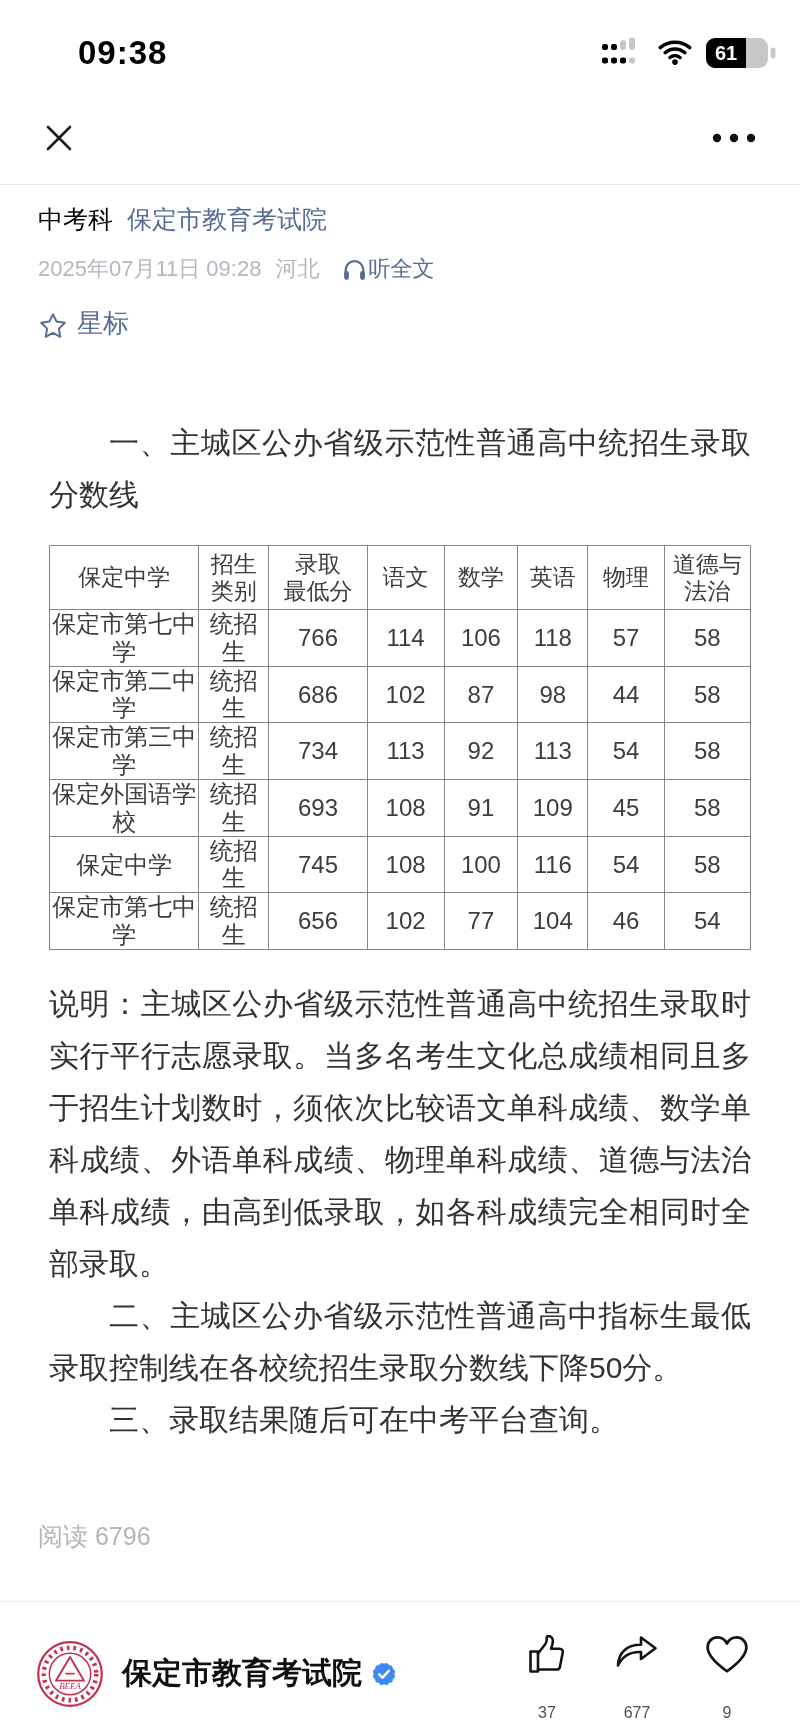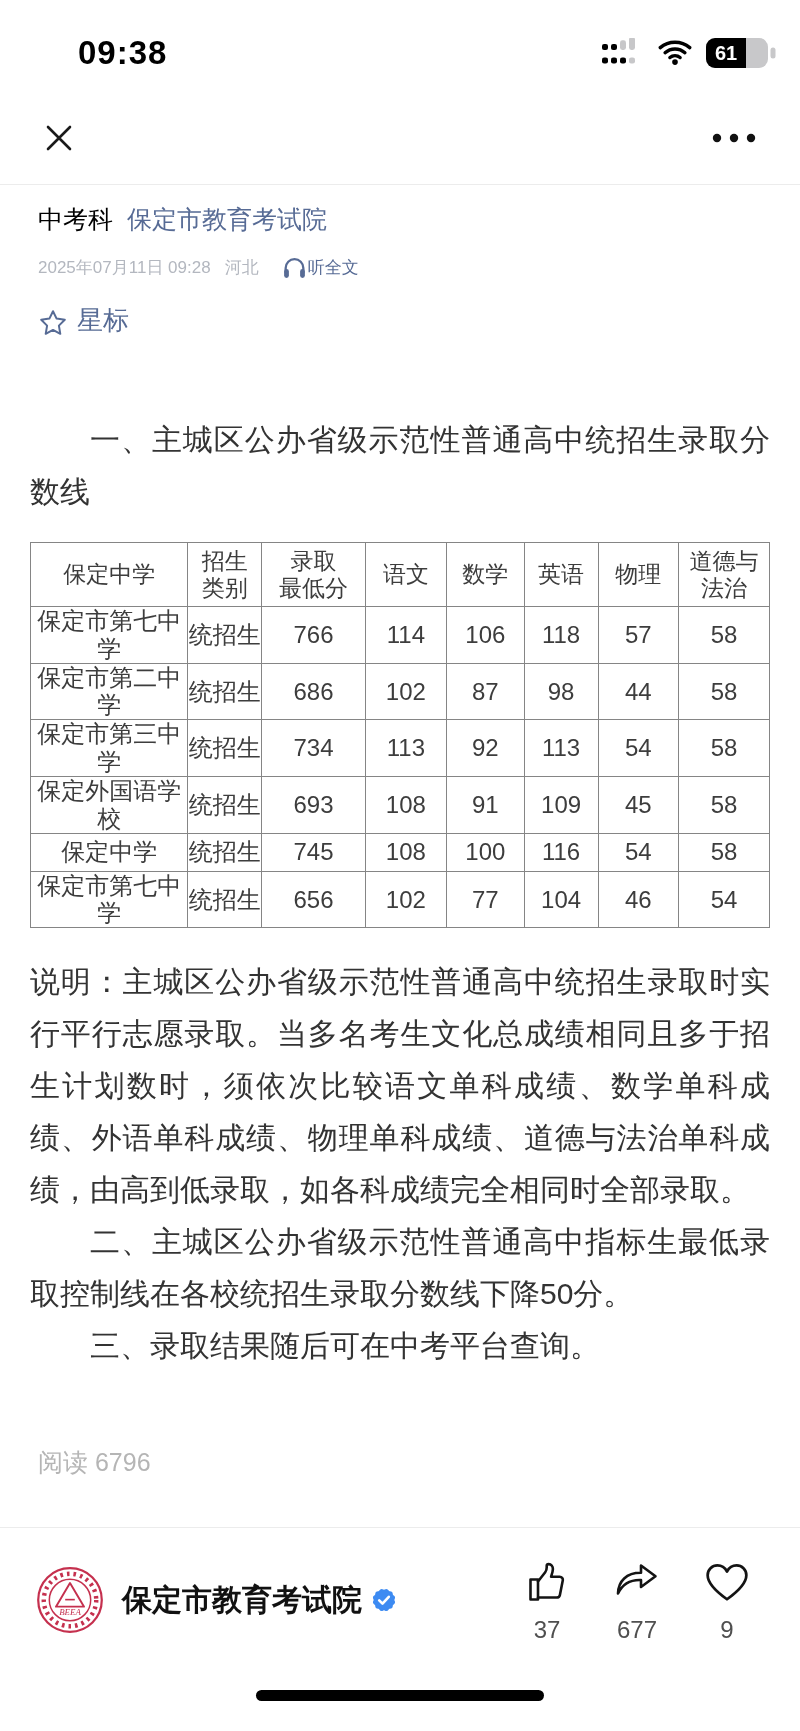--- a/index.html
+++ b/index.html
@@ -13,49 +13,49 @@
   .status-bar { height:92px; display:flex; align-items:center; padding:14px 24px 0 78px; }
   .sb-time { font-size:33px; font-weight:700; color:#000; letter-spacing:1px; }
   .sb-icons { margin-left:auto; display:flex; align-items:center; gap:14px; }
   
   .nav-bar { height:92px; display:flex; align-items:center; justify-content:space-between; padding:0 44px; }
   .divider { height:1px; background:#ececec; width:100%; }
   
   .byline { margin:18px 38px 0; font-size:25px; }
   .byline .gray { color:#000000; margin-right:14px; }
   .link { color:#576b95; cursor:pointer; }
-  .meta { margin:18px 38px 0; font-size:17px; color:#b3b7bf; display:flex; align-items:center; }
+  .meta { margin:18px 38px 0; font-size:22px; color:#b3b7bf; display:flex; align-items:center; }
   .meta .region { margin-left:14px; }
   .listen { margin-left:22px; display:inline-flex; align-items:center; }
   .star-row { margin:22px 38px 16px; font-size:26px; display:inline-flex; align-items:flex-end; gap:9px; margin-left:38px;font-family:Liberation Serif, serif; }
   
-  .article { margin:0 30px; font-size:30px; line-height:52px; color:#333; text-align:justify; }
+  .article { margin:0 49px; font-size:30px; line-height:52px; color:#333; text-align:justify; }
   .p-indent { text-indent:2em; }
   .p-title { margin-top:60px; }
   .p-note { margin-top:28px; }
   table.score { width:100%; border-collapse:collapse; table-layout:fixed; margin-top:24px; }
   table.score col.c1{width:21.3%} table.score col.c2{width:10%} table.score col.c3{width:14%}
   table.score col.c4{width:11%}  table.score col.c5{width:10.5%} table.score col.c6{width:10%}
   table.score col.c7{width:10.9%} table.score col.c8{width:12.3%}
   table.score th, table.score td {
     border:1px solid #858585; text-align:center; vertical-align:middle;
     color:#3d3d3d; font-weight:400; line-height:1.16;
   }
   table.score th { font-size:23px; height:64px; white-space:pre-line; padding:2px 0; }
   table.score td { font-size:24px; height:38px; text-indent:0; }
   
   .read-row { margin:74px 38px 0; font-size:25px; color:#b5b5b5; }
   .divider2 { margin-top:48px; }
   
-  .footer { display:flex; align-items:center; padding:26px 40px 0 36px; }
+  .footer { display:flex; align-items:flex-start; padding:26px 40px 0 36px; }
   .f-left { display:flex; align-items:center; gap:18px; height:92px; }
   .f-name { font-size:30px; font-weight:600; color:#111; display:flex; align-items:center; gap:8px; }
   .f-stats { margin-left:auto; display:flex; gap:24px; padding-top:4px; }
   .stat { width:66px; display:flex; flex-direction:column; align-items:center; cursor:pointer; }
-  .stat .cnt { margin-top:12px; font-size:24px; color:#4f4f4f; }
+  .stat .cnt { margin-top:28px; font-size:16px; color:#4f4f4f; }
   .home-bar { width:288px; height:11px; border-radius:6px; background:#000; margin:44px auto 0; }
   svg { display:block; }
 </style>
 </head>
 <body>
 
 
 
 
 <div class="status-bar">

